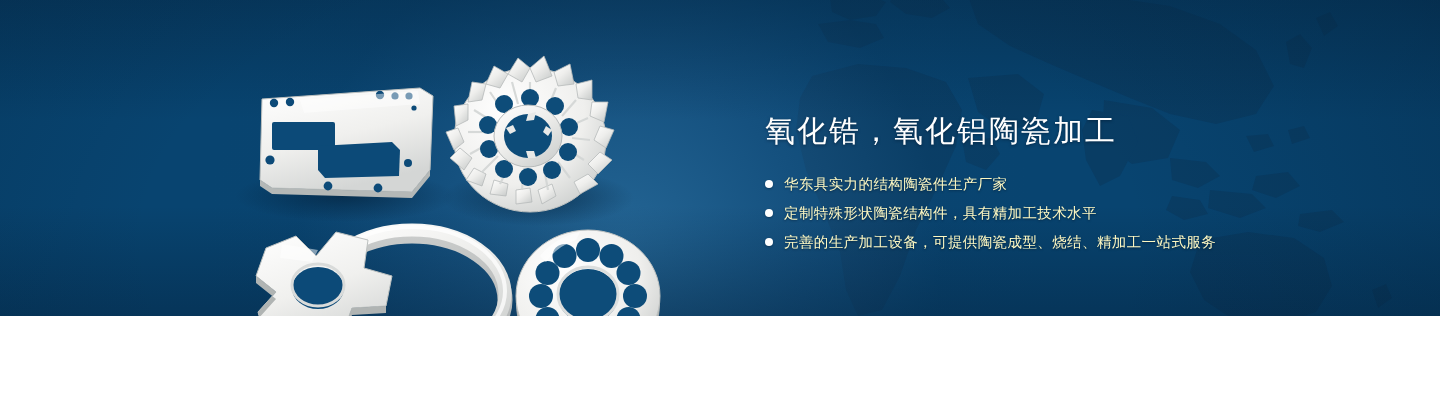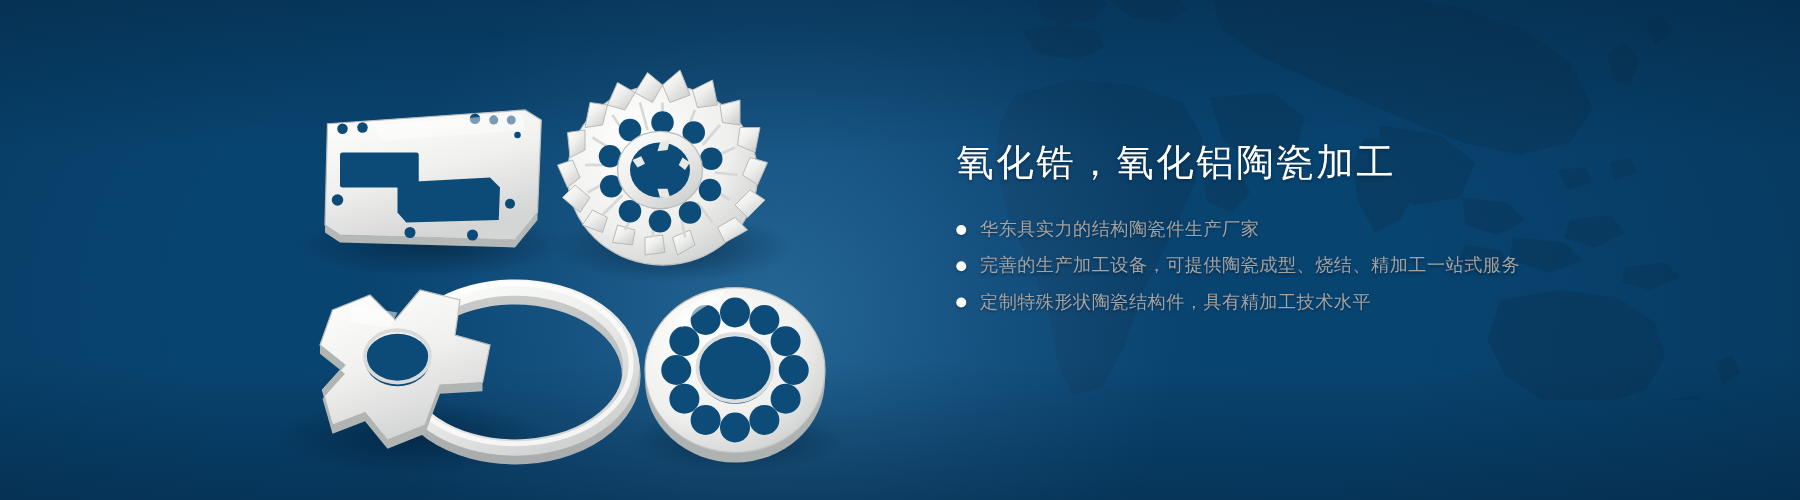--- a/index.html
+++ b/index.html
@@ -1,20 +1,20 @@
 <!DOCTYPE html>
 <html><head>
 <meta charset="utf-8">
 <style>
   html,body{margin:0;padding:0;background:#fff;}
   body{font-family:"Liberation Sans","DejaVu Sans",sans-serif;}
 
   #banner{
     position:relative;
-    width:1440px;height:400px;
+    width:1440px;height:316px;
     overflow:hidden;
     background:#07406c;
   }
 
   
   .bg-base{
     position:absolute;inset:0;
     background:#084470;
   }
   .bg-glow{
@@ -83,21 +83,21 @@
     flex:0 0 auto;
     width:8px;height:8px;
     border-radius:50%;
     background:#ffffff;
     margin-right:11px;
     box-shadow:0 1px 2px rgba(0,20,40,0.4);
   }
   .btxt{
     font-size:14.5px;
     line-height:20px;
-    color:#a3a3a3;
+    color:#fef9c3;
     letter-spacing:0.4px;
     text-shadow:0 1px 2px rgba(0,18,36,0.5);
   }
 </style>
 </head>
 <body>
 
 <div id="banner">
 
   <div class="bg-base"></div>
@@ -327,22 +327,22 @@
 
     <h1 class="headline">氧化锆，氧化铝陶瓷加工</h1>
 
     <ul class="bullets">
       <li>
         <span class="dot"></span>
         <span class="btxt">华东具实力的结构陶瓷件生产厂家</span>
       </li>
       <li>
         <span class="dot"></span>
-        <span class="btxt">完善的生产加工设备，可提供陶瓷成型、烧结、精加工一站式服务</span>
+        <span class="btxt">定制特殊形状陶瓷结构件，具有精加工技术水平</span>
       </li>
       <li>
         <span class="dot"></span>
-        <span class="btxt">定制特殊形状陶瓷结构件，具有精加工技术水平</span>
+        <span class="btxt">完善的生产加工设备，可提供陶瓷成型、烧结、精加工一站式服务</span>
       </li>
     </ul>
   </div>
 
 </div>
 
 </body></html>

